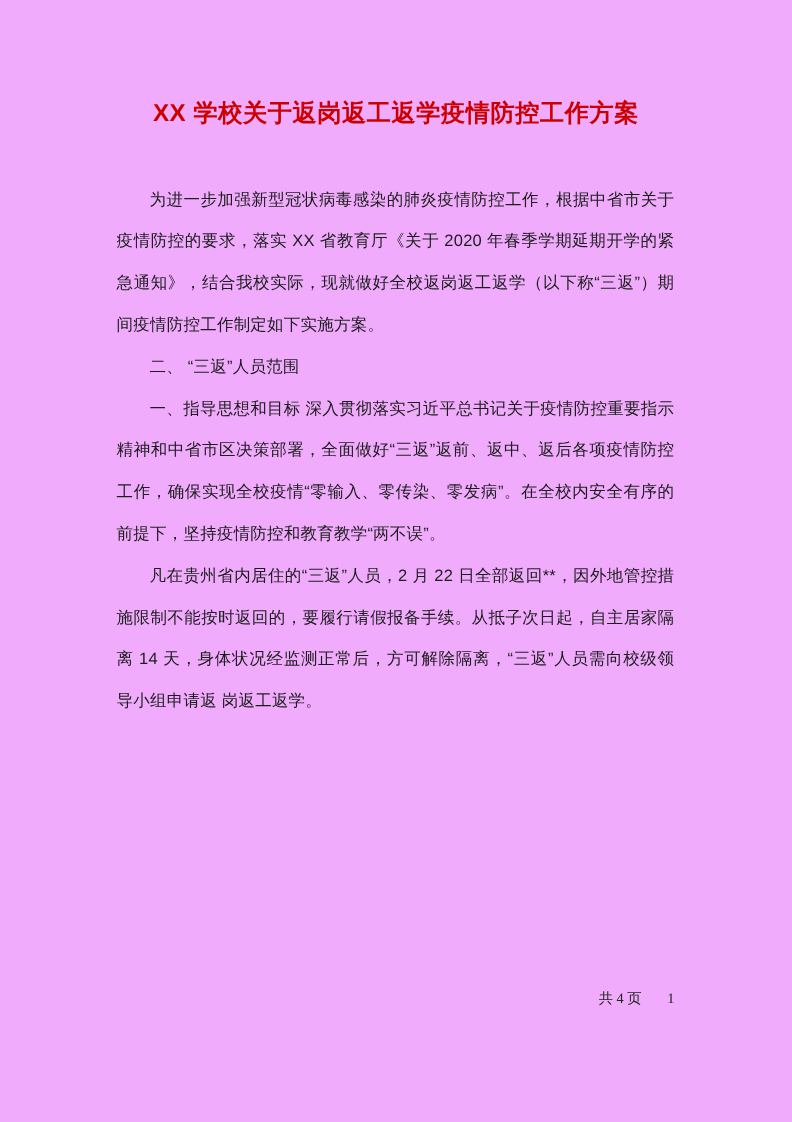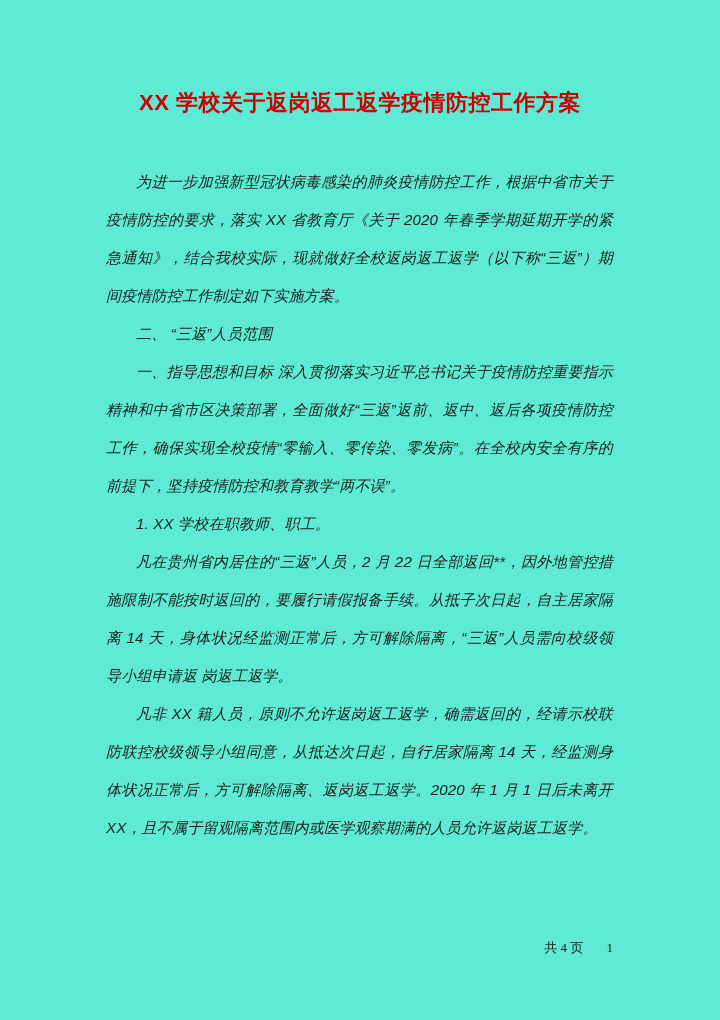--- a/index.html
+++ b/index.html
@@ -4,21 +4,21 @@
 <style>
   html, body {
     margin: 0;
     padding: 0;
     background: #ffffff;
   }
   .page {
     position: relative;
     width: 720px;
     height: 1020px;
-    background: #5eead4;
+    background: #f0abfc;
     overflow: hidden;
     font-family: "Liberation Sans", "DejaVu Sans", sans-serif;
     color: #1c1c1c;
   }
   .doc-title {
     position: absolute;
     top: 88px;
     left: 90px;
     right: 90px;
     margin: 0;
@@ -35,25 +35,24 @@
     width: 507px;
     font-size: 15px;
     line-height: 38px;
     text-align: justify;
     text-justify: inter-ideograph;
     letter-spacing: 0.2px;
   }
   .para {
     margin: 0;
     text-indent: 30px;
-    font-style: italic;
   }
   .page-footer {
     position: absolute;
-    top: 940px;
+    top: 900px;
     right: 107px;
     font-family: "Liberation Serif", "DejaVu Serif", serif;
     font-size: 13px;
     line-height: 16px;
     color: #222222;
     white-space: nowrap;
   }
   .page-footer .num {
     margin-left: 20px;
   }
@@ -62,23 +61,21 @@
 <body>
 
 <div class="page">
 
   <h1 class="doc-title" style="color: rgb(204, 0, 0);">XX 学校关于返岗返工返学疫情防控工作方案</h1>
 
   <div class="doc-body">
     <p class="para">为进一步加强新型冠状病毒感染的肺炎疫情防控工作，根据中省市关于疫情防控的要求，落实 XX 省教育厅《关于 2020 年春季学期延期开学的紧急通知》，结合我校实际，现就做好全校返岗返工返学（以下称“三返”）期间疫情防控工作制定如下实施方案。</p>
     <p class="para">二、 “三返”人员范围</p>
     <p class="para">一、指导思想和目标 深入贯彻落实习近平总书记关于疫情防控重要指示精神和中省市区决策部署，全面做好“三返”返前、返中、返后各项疫情防控工作，确保实现全校疫情“零输入、零传染、零发病”。在全校内安全有序的前提下，坚持疫情防控和教育教学“两不误”。</p>
-    <p class="para">1. XX 学校在职教师、职工。</p>
     <p class="para">凡在贵州省内居住的“三返”人员，2 月 22 日全部返回**，因外地管控措施限制不能按时返回的，要履行请假报备手续。从抵子次日起，自主居家隔离 14 天，身体状况经监测正常后，方可解除隔离，“三返”人员需向校级领导小组申请返 岗返工返学。</p>
-    <p class="para">凡非 XX 籍人员，原则不允许返岗返工返学，确需返回的，经请示校联防联控校级领导小组同意，从抵达次日起，自行居家隔离 14 天，经监测身体状况正常后，方可解除隔离、返岗返工返学。2020 年 1 月 1 日后未离开 XX，且不属于留观隔离范围内或医学观察期满的人员允许返岗返工返学。</p>
   </div>
 
   <div class="page-footer">
     <span class="total">共 4 页</span>
     <span class="num">1</span>
   </div>
 
 </div>
 
 </body></html>

